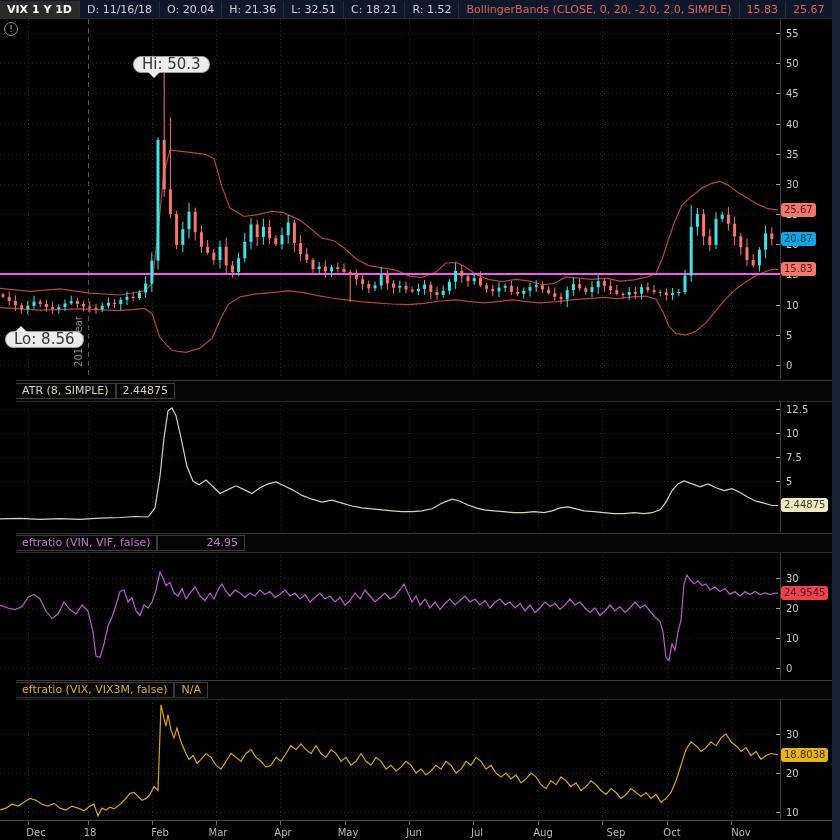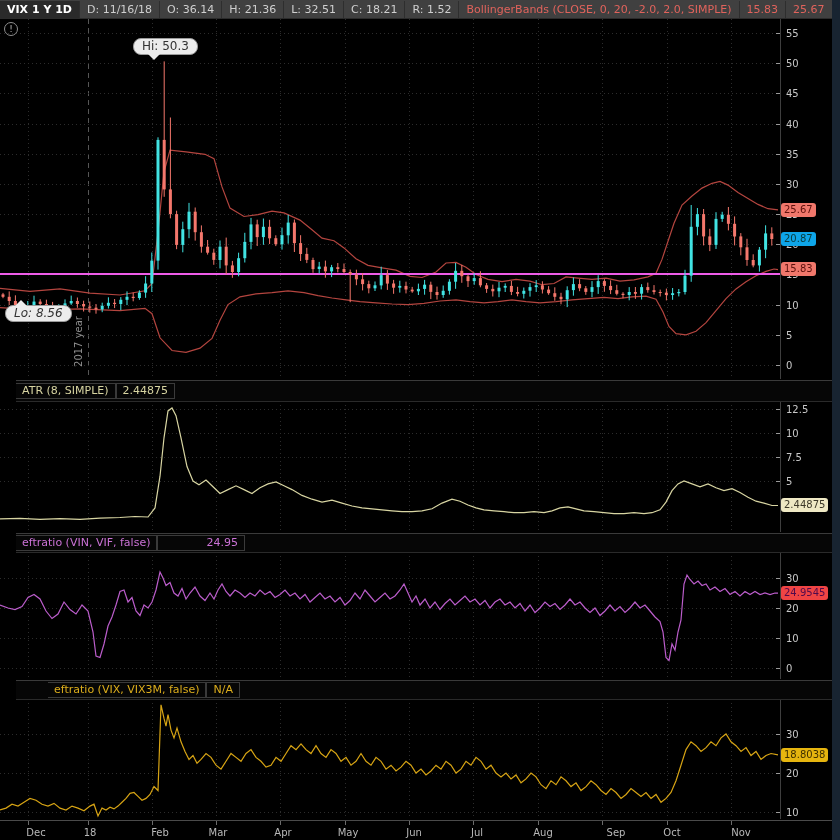--- a/index.html
+++ b/index.html
@@ -1,46 +1,46 @@
 <!DOCTYPE html>
 <html><head>
 <meta charset="utf-8">
 <style>
   html,body{margin:0;padding:0;background:#000;}
   body{width:840px;height:840px;overflow:hidden;font-family:"DejaVu Sans","Liberation Sans",sans-serif;}
   .screen{position:relative;width:840px;height:840px;background:#000;}
 
   
   .topbar{position:absolute;top:0;left:0;width:832px;height:18px;display:flex;align-items:flex-end;
-          background:#404040;border-bottom:1px solid #2b2b2b;font-size:11px;line-height:17px;white-space:nowrap;z-index:5;}
+          background:#0f172a;border-bottom:1px solid #2b2b2b;font-size:11px;line-height:17px;white-space:nowrap;z-index:5;}
   .cell{padding:0 7px;border-right:1px solid #2e2e2e;color:#cfcfcf;}
   .cell.symbol{background:#2a2a2a;color:#ffffff;font-weight:bold;}
   .spacer{flex:1;}
   .style-icon{width:30px;display:flex;align-items:center;justify-content:center;cursor:pointer;}
 
   .right-strip{position:absolute;right:0;top:0;width:8px;height:840px;background:#182431;z-index:6;}
 
   svg#cv{position:absolute;top:0;left:0;z-index:1;}
 
   
   .pane-header{position:absolute;left:16px;width:832px;background:#060606;border-top:1px solid #3a3a3a;
                border-bottom:1px solid #2a2a2a;display:flex;align-items:center;font-size:11px;z-index:4;}
   .ph-cell{border:1px solid #3a3a3a;padding:0 6px;height:14px;line-height:14px;margin:1px 0;}
   .ph-cell.first{border-left:none;}
   #hdr-atr{top:380px;height:20px;}
   #hdr-p2{top:533px;height:18px;}
   #hdr-p3{top:680px;height:18px;}
 
   
   .callout{position:absolute;background:#ececec;color:#333;border:1px solid #9a9a9a;border-radius:8px;
-           padding:0 8px;font-size:12px;line-height:15px;z-index:4;}
+           padding:0 8px;font-size:15px;line-height:15px;z-index:4;margin-top:18px;}
   .callout.hi{left:133px;top:38px;}
   .callout.hi::after{content:"";position:absolute;left:14px;bottom:-6px;border:6px solid transparent;
            border-top-color:#ececec;border-bottom-width:0;}
-  .callout.lo{left:5px;top:305px;font-style:italic;}
+  .callout.lo{left:5px;top:313px;}
   .callout.lo::before{content:"";position:absolute;left:9px;top:-6px;border:6px solid transparent;
            border-bottom-color:#ececec;border-top-width:0;}
 
   .year-label{position:absolute;left:46px;top:336px;width:64px;text-align:center;color:#8f8f8f;
               font-size:10px;transform:rotate(-90deg);z-index:3;}
 
   
   .bub{position:absolute;left:781px;height:14px;line-height:14px;font-size:10px;padding:0 3px;
        border-radius:3px;z-index:4;}
 
@@ -465,21 +465,21 @@
       <text x="477" y="836" fill="#b8b8b8" font-size="10" text-anchor="middle">Jul</text>
       <text x="543" y="836" fill="#b8b8b8" font-size="10" text-anchor="middle">Aug</text>
       <text x="616" y="836" fill="#b8b8b8" font-size="10" text-anchor="middle">Sep</text>
       <text x="672" y="836" fill="#b8b8b8" font-size="10" text-anchor="middle">Oct</text>
       <text x="741" y="836" fill="#b8b8b8" font-size="10" text-anchor="middle">Nov</text>
     </svg>
 
   <div class="topbar">
     <span class="cell symbol">VIX 1 Y 1D</span>
     <span class="cell">D: 11/16/18</span>
-    <span class="cell">O: 36.14</span>
+    <span class="cell">O: 20.04</span>
     <span class="cell">H: 21.36</span>
     <span class="cell">L: 32.51</span>
     <span class="cell">C: 18.21</span>
     <span class="cell">R: 1.52</span>
     <span class="cell" style="color: rgb(224, 99, 92);">BollingerBands (CLOSE, 0, 20, -2.0, 2.0, SIMPLE)</span>
     <span class="cell" style="color: rgb(224, 99, 92);">15.83</span>
     <span class="cell" style="color: rgb(224, 99, 92);">25.67</span>
     <span class="spacer"></span>
     <span class="style-icon">
       <svg width="16" height="14" viewBox="0 0 16 14">
@@ -496,21 +496,21 @@
 
   <div class="pane-header" id="hdr-atr">
     <span class="ph-cell first" style="color: rgb(216, 213, 162);">ATR (8, SIMPLE)</span>
     <span class="ph-cell" style="color: rgb(216, 213, 162);">2.44875</span>
   </div>
   <div class="pane-header" id="hdr-p2">
     <span class="ph-cell first" style="color: rgb(203, 114, 214);">eftratio (VIN, VIF, false)</span>
     <span class="ph-cell" style="color: rgb(203, 114, 214); padding-left: 48px;">24.95</span>
   </div>
   <div class="pane-header" id="hdr-p3">
-    <span class="ph-cell first" style="color: rgb(221, 174, 28); margin-left: 32px;">eftratio (VIX, VIX3M, false)</span>
+    <span class="ph-cell first" style="color: rgb(221, 174, 28);">eftratio (VIX, VIX3M, false)</span>
     <span class="ph-cell" style="color: rgb(221, 174, 28);">N/A</span>
   </div>
 
   <div class="bub" id="bub-upper" style="background: rgb(240, 119, 107); color: rgb(94, 16, 12); top: 203px;">25.67</div>
   <div class="bub" id="bub-close" style="background: #0ea5e9; color: rgb(8, 59, 59); top: 232px;">20.87</div>
   <div class="bub" id="bub-lower" style="background: rgb(240, 119, 107); color: rgb(94, 16, 12); top: 262px;">15.83</div>
   <div class="bub" id="bub-atr" style="background: rgb(239, 233, 196); color: rgb(60, 56, 40); top: 498px;">2.44875</div>
   <div class="bub" id="bub-p2" style="background: #ef4444; color: rgb(80, 10, 76); top: 586px;">24.9545</div>
   <div class="bub" id="bub-p3" style="background: rgb(230, 181, 15); color: rgb(62, 47, 0); top: 748px;">18.8038</div>
 

